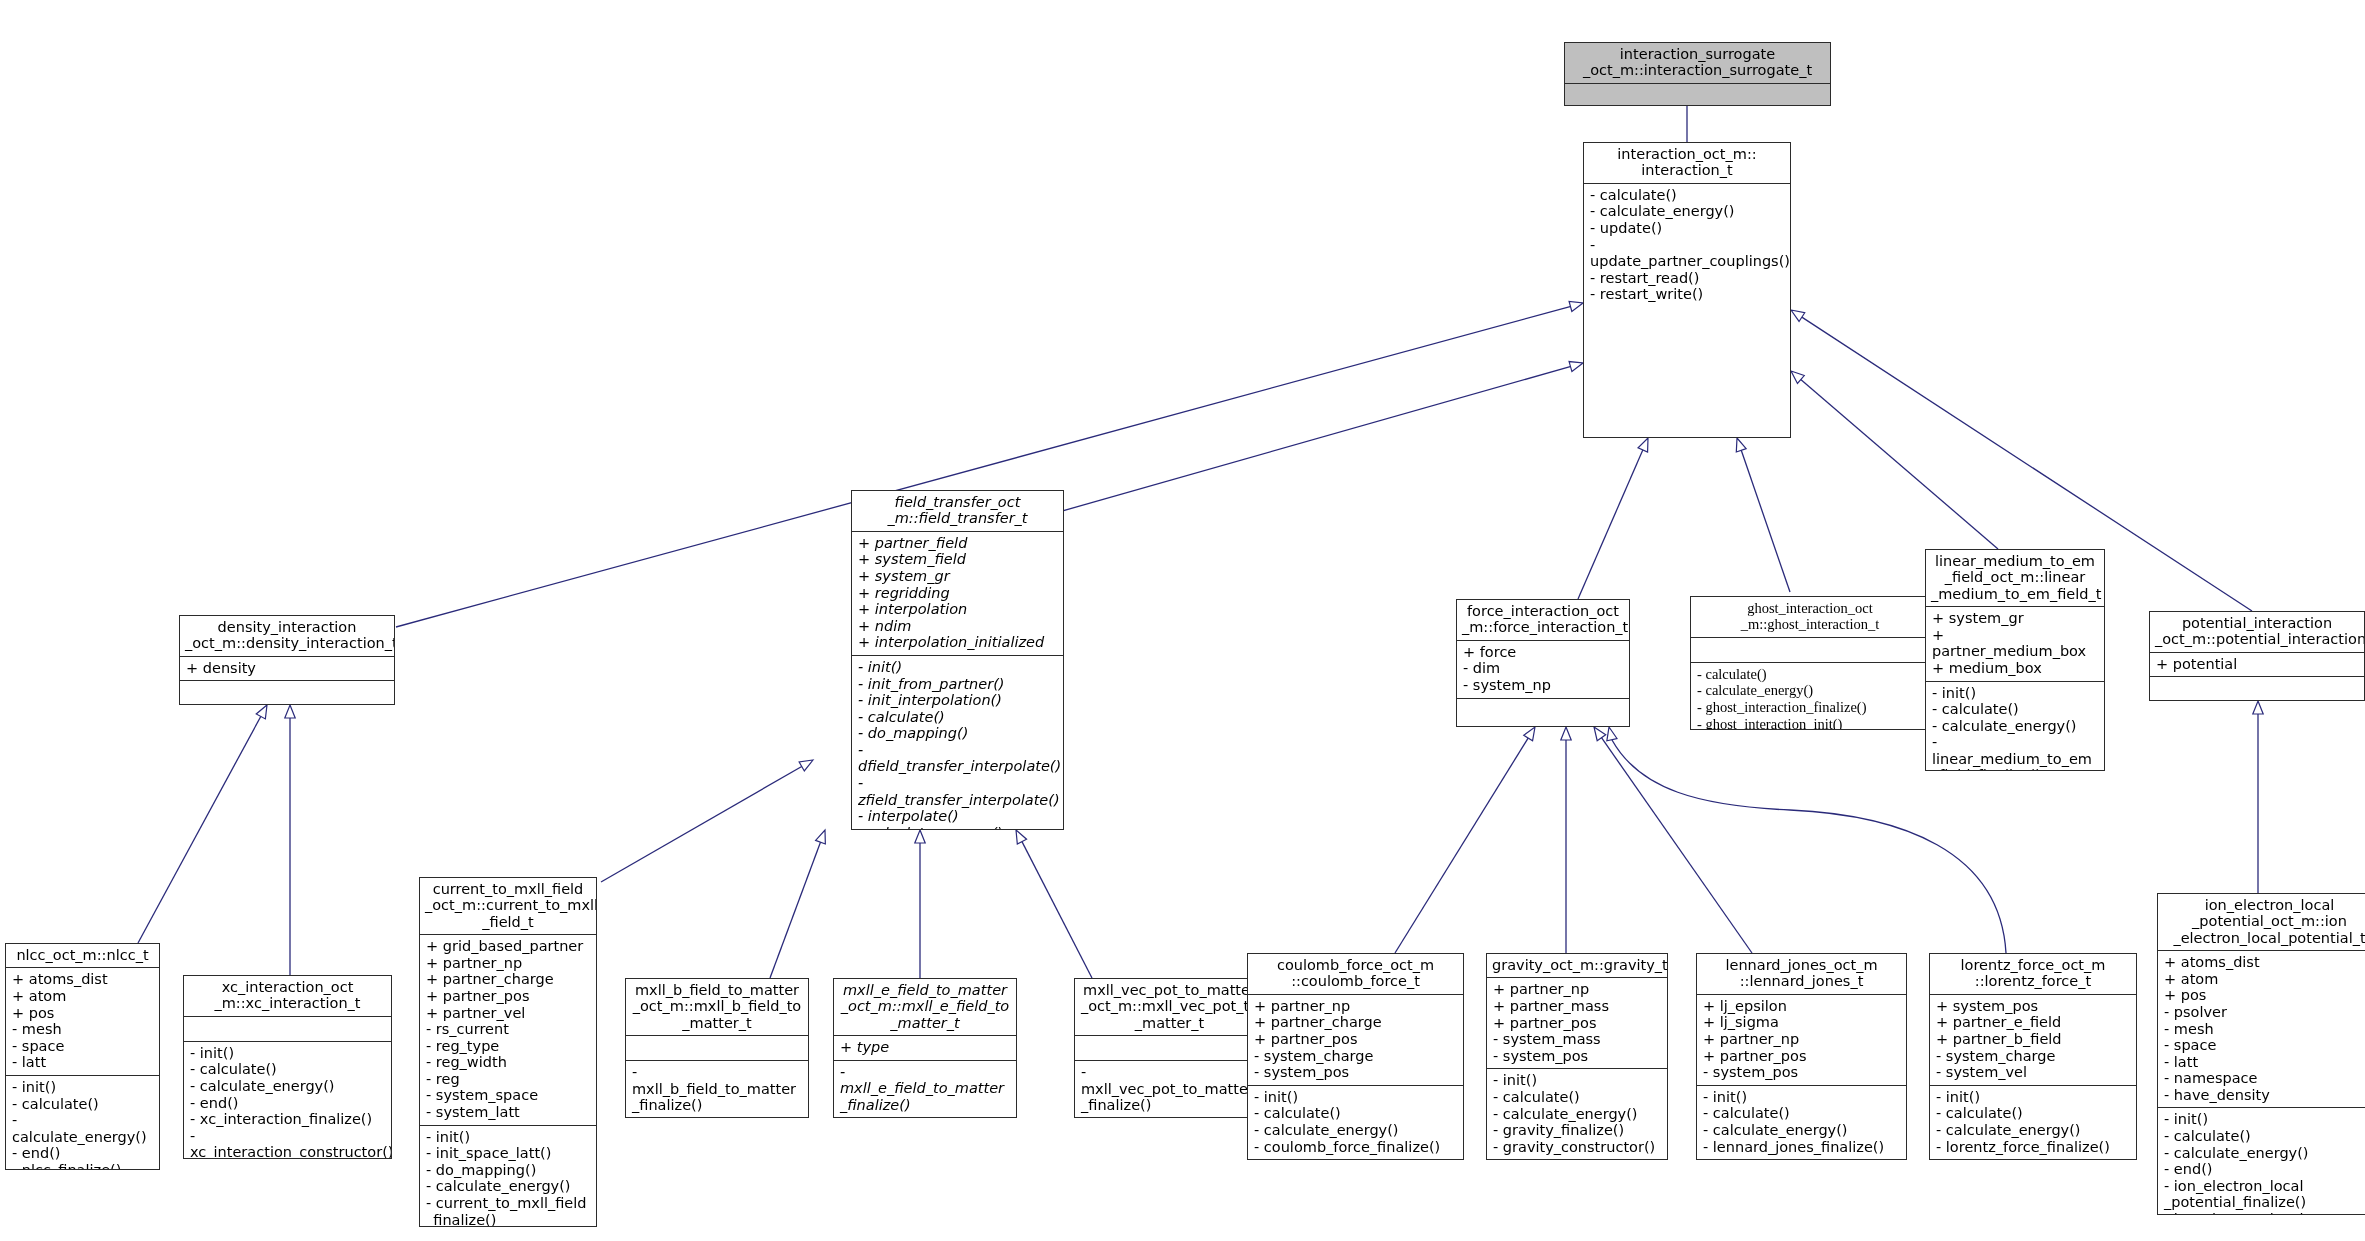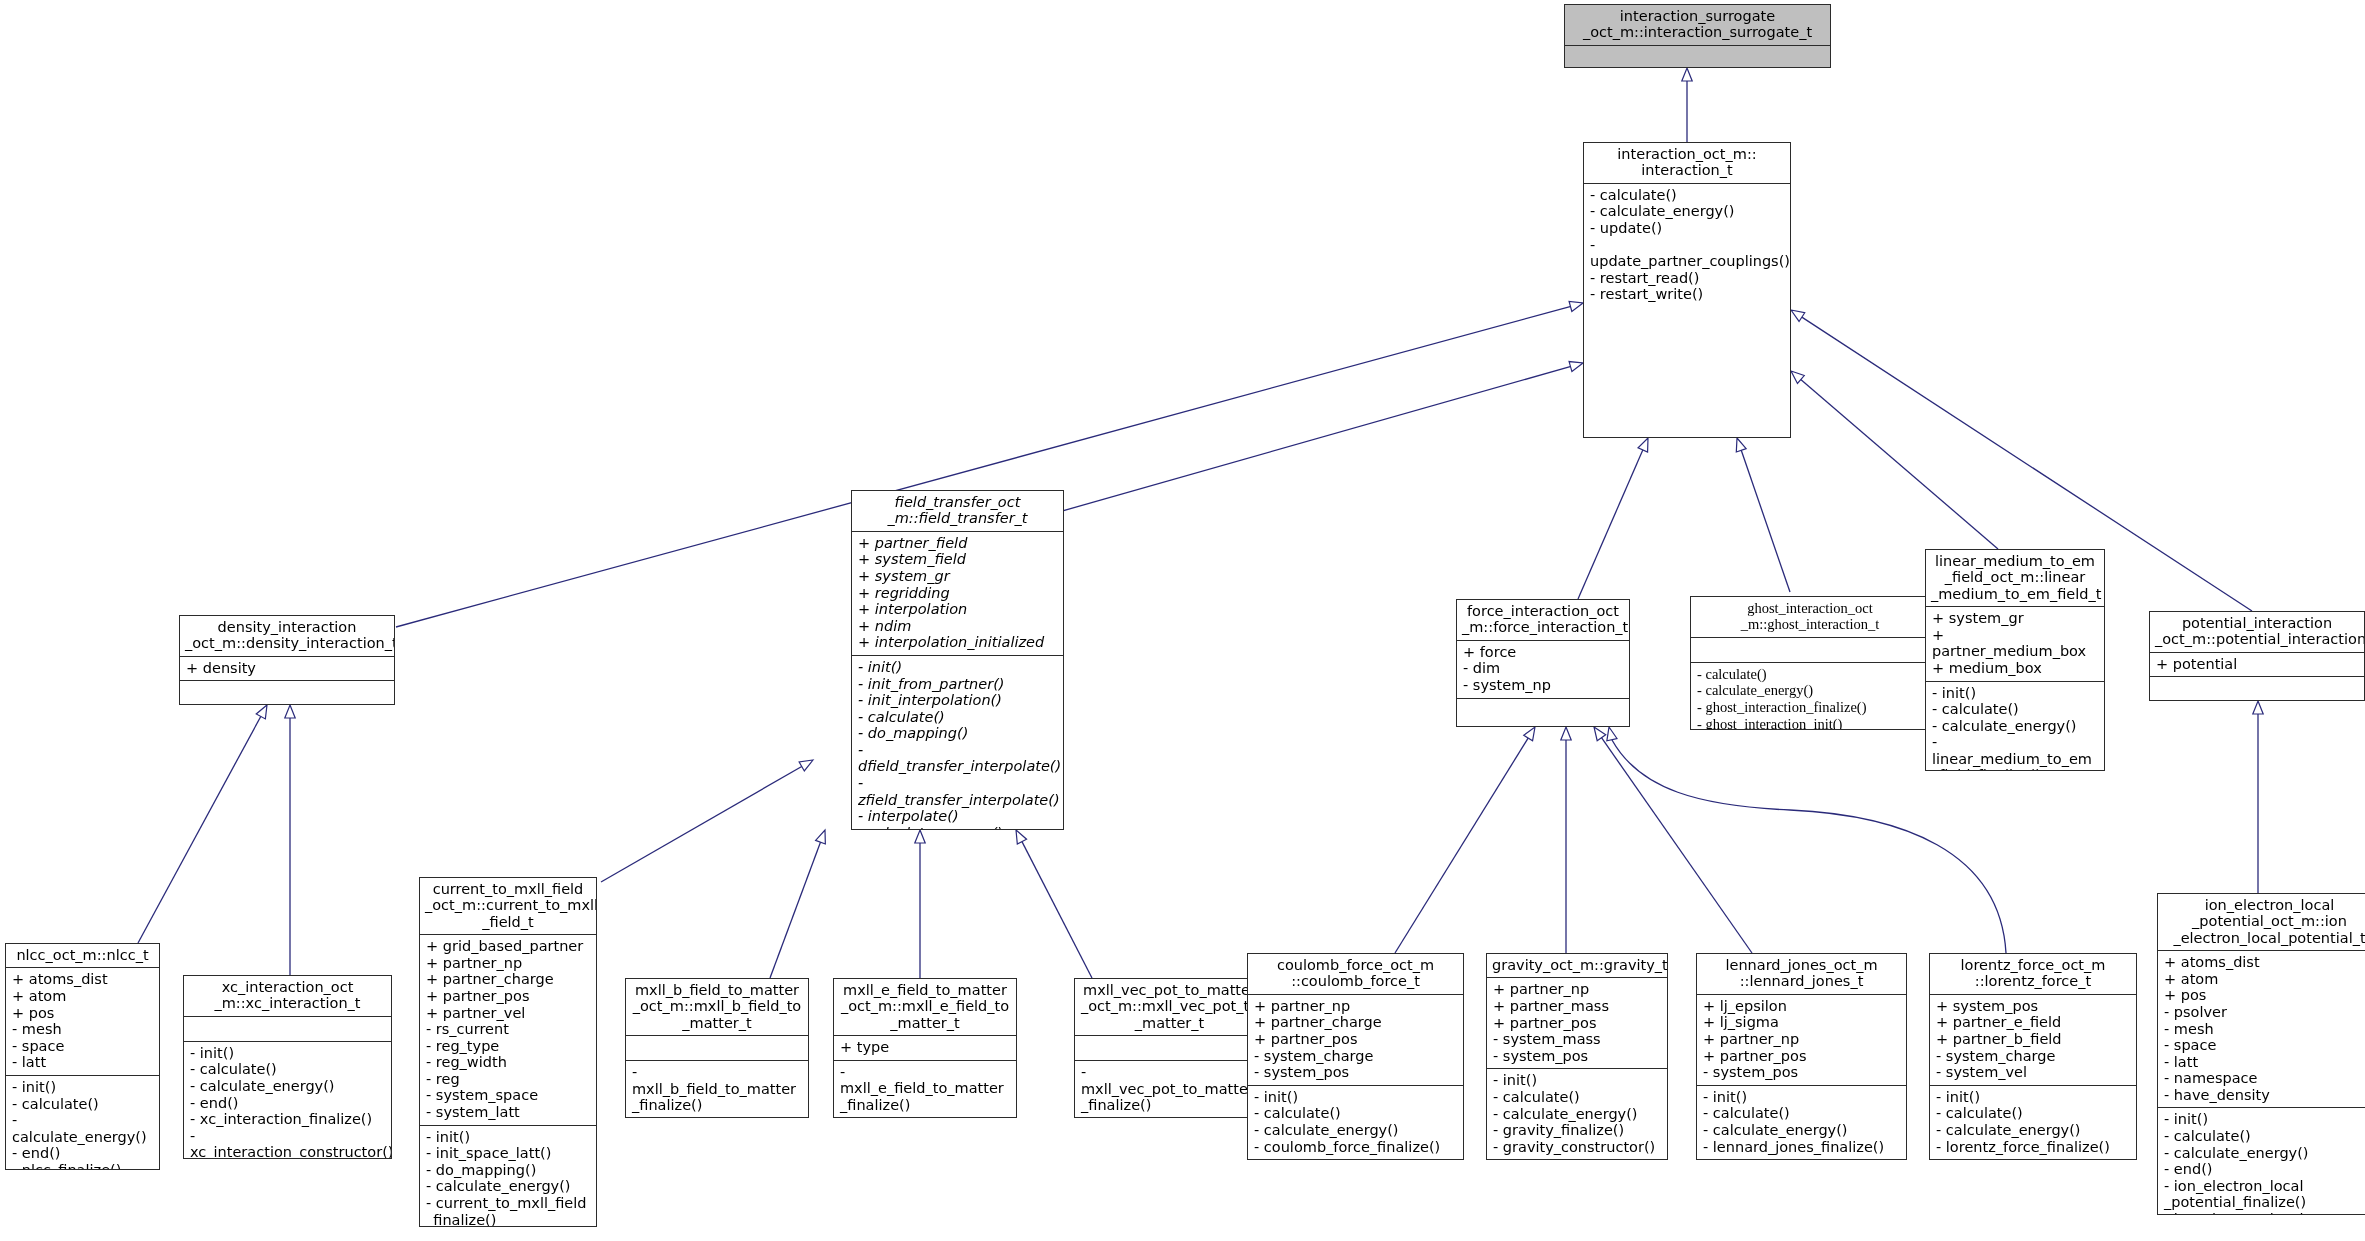--- a/index.html
+++ b/index.html
@@ -27,20 +27,21 @@
   .node {
     position: absolute;
     box-sizing: border-box;
     border: 1px solid #2b2b2b;
     background: #ffffff;
     z-index: 2;
     overflow: hidden;
   }
   .node.abstract-node {
     background: #bfbfbf;
+    margin-top: 38px;
   }
   .node .title {
     text-align: center;
     padding: 3px 5px 4px 5px;
     line-height: 1.13;
     font-size: 14.5px;
     color: #000000;
     border-bottom: 1px solid #2b2b2b;
     white-space: pre-line;
   }
@@ -274,21 +275,21 @@
       <div class="node" style="left: 625px; top: 978px; width: 184px; height: 140px;">
         <div class="title">mxll_b_field_to_matter
 _oct_m::mxll_b_field_to
 _matter_t</div>
         <div class="compartment attributes empty"></div>
         <div class="compartment methods">- mxll_b_field_to_matter
 _finalize()
 - mxll_b_field_to_matter
 _constructor()</div>
       </div>
-      <div class="node" style="left: 833px; top: 978px; width: 184px; height: 140px;">
+      <div class="node" style="left: 833px; top: 978px; width: 184px; height: 140px; font-style: italic;">
         <div class="title">mxll_e_field_to_matter
 _oct_m::mxll_e_field_to
 _matter_t</div>
         <div class="compartment attributes">+ type</div>
         <div class="compartment methods">- mxll_e_field_to_matter
 _finalize()
 - mxll_e_field_to_matter
 _constructor()</div>
       </div>
       <div class="node" style="left: 1038px; top: 978px; width: 191px; height: 140px; margin-left: 36px;">

